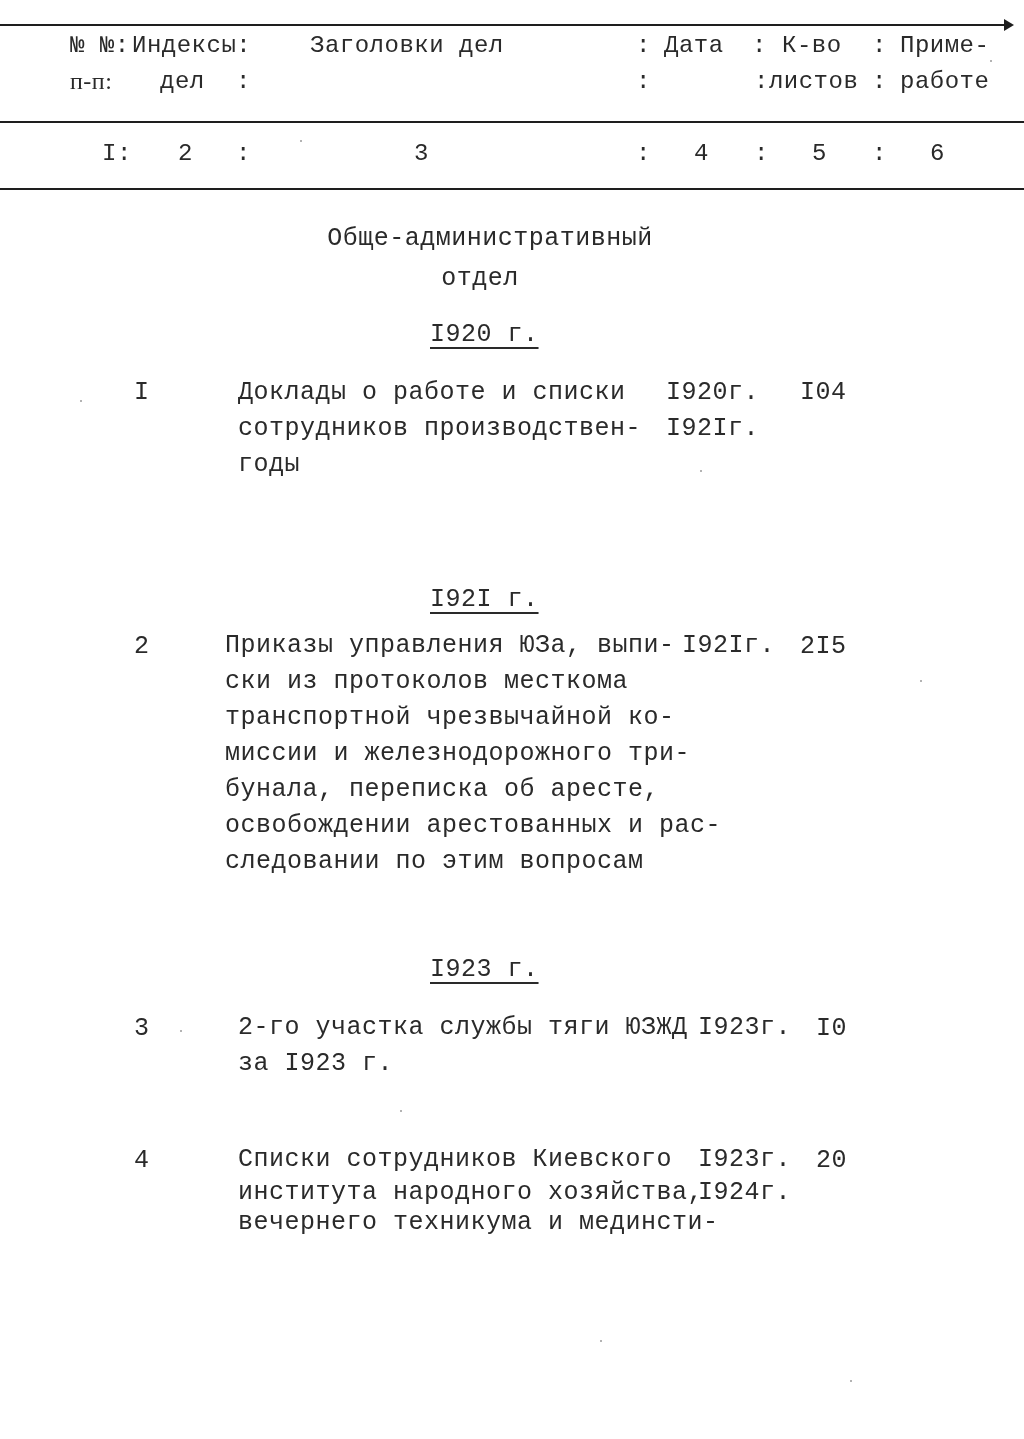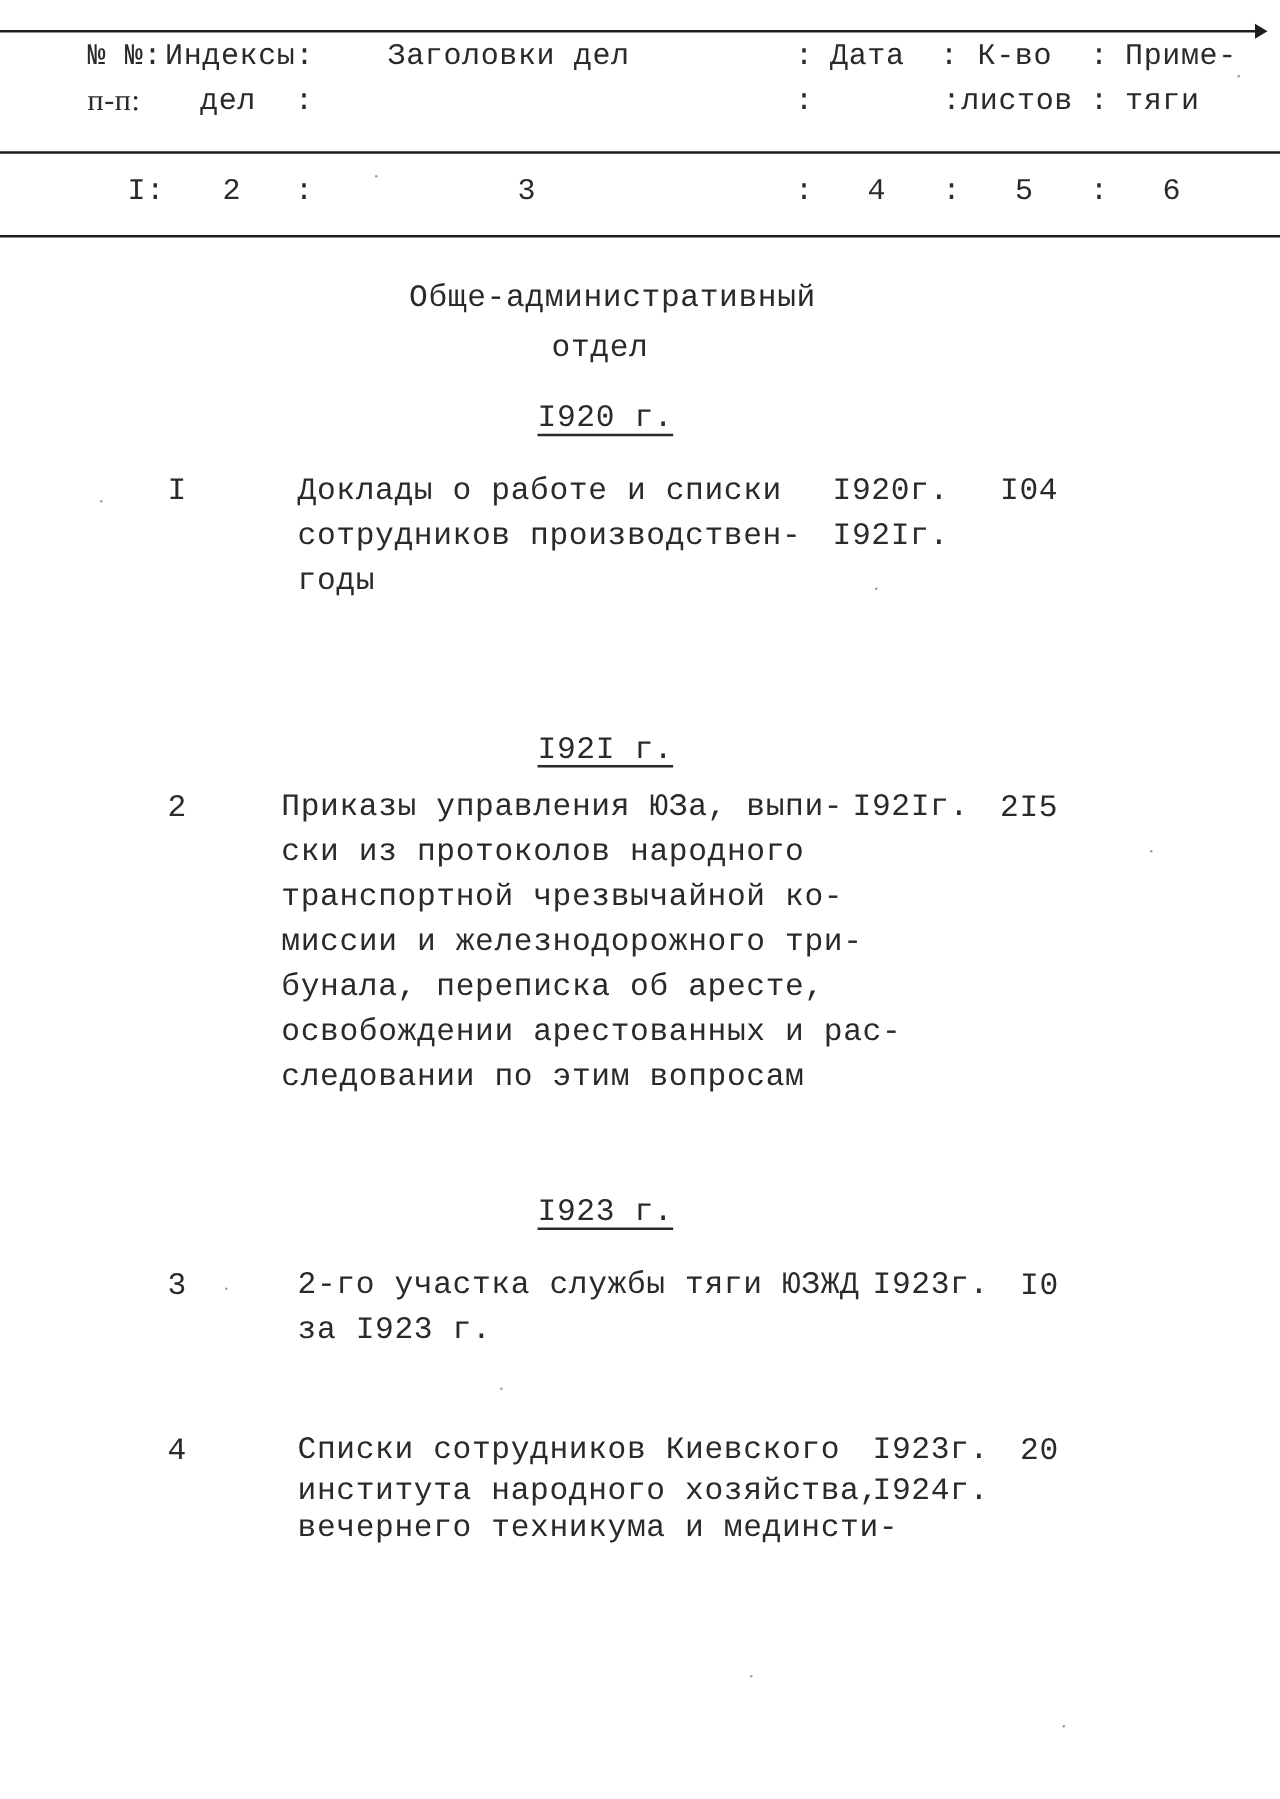--- a/index.html
+++ b/index.html
@@ -69,21 +69,21 @@
   <span class="abs hdr" style="left:782px;top:32px;">К-во</span>
   <span class="abs hdr" style="left:872px;top:32px;">:</span>
   <span class="abs hdr" style="left:900px;top:32px;">Приме-</span>
 
   <span class="abs hdr" style="left:70px;top:68px;font-family:Liberation Serif, serif;">п-п:</span>
   <span class="abs hdr" style="left:160px;top:68px;">дел</span>
   <span class="abs hdr" style="left:236px;top:68px;">:</span>
   <span class="abs hdr" style="left:636px;top:68px;">:</span>
   <span class="abs hdr" style="left:754px;top:68px;text-align:center;">:листов</span>
   <span class="abs hdr" style="left:872px;top:68px;">:</span>
-  <span class="abs hdr" style="left:900px;top:68px;">тяги</span>
+  <span class="abs hdr" style="left:900px;top:68px;">работе</span>
 
   <span class="abs hdr" style="left:102px;top:140px;">I:</span>
   <span class="abs hdr" style="left:178px;top:140px;">2</span>
   <span class="abs hdr" style="left:236px;top:140px;">:</span>
   <span class="abs hdr" style="left:414px;top:140px;">3</span>
   <span class="abs hdr" style="left:636px;top:140px;">:</span>
   <span class="abs hdr" style="left:694px;top:140px;">4</span>
   <span class="abs hdr" style="left:754px;top:140px;">:</span>
   <span class="abs hdr" style="left:812px;top:140px;">5</span>
   <span class="abs hdr" style="left:872px;top:140px;">:</span>
@@ -112,21 +112,21 @@
   </div>
   <span class="abs" style="left:800px;top:378px;">I04</span>
 </div>
 
 <span class="abs underline" style="left:430px;top:585px;">I92I г.</span>
 
 <div>
   <span class="abs" style="left:134px;top:632px;">2</span>
   <div class="abs line" style="left:225px;top:628px;">
     <div>Приказы управления ЮЗа, выпи-</div>
-    <div>ски из протоколов народного</div>
+    <div>ски из протоколов месткома</div>
     <div>транспортной чрезвычайной ко-</div>
     <div>миссии и железнодорожного три-</div>
     <div>бунала, переписка об аресте,</div>
     <div>освобождении арестованных и рас-</div>
     <div>следовании по этим вопросам</div>
   </div>
   <div class="abs line" style="left:682px;top:628px;">
     <div>I92Iг.</div>
   </div>
   <span class="abs" style="left:800px;top:632px;">2I5</span>

